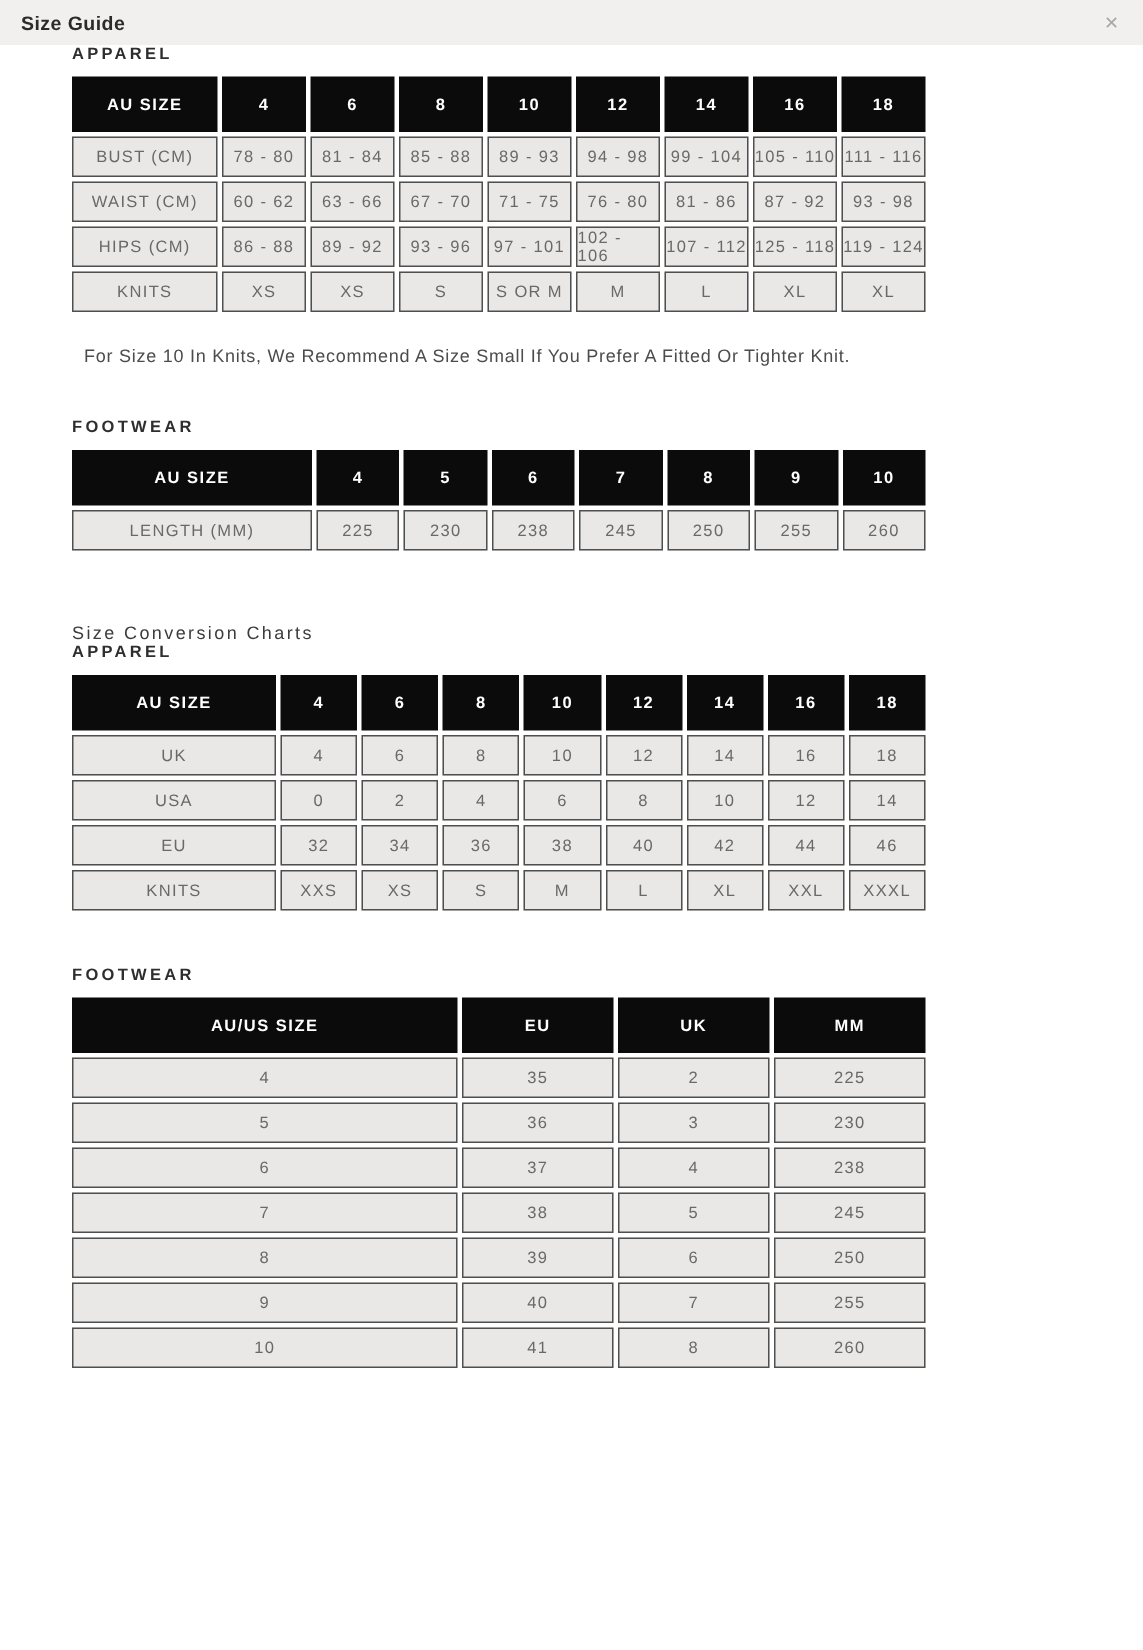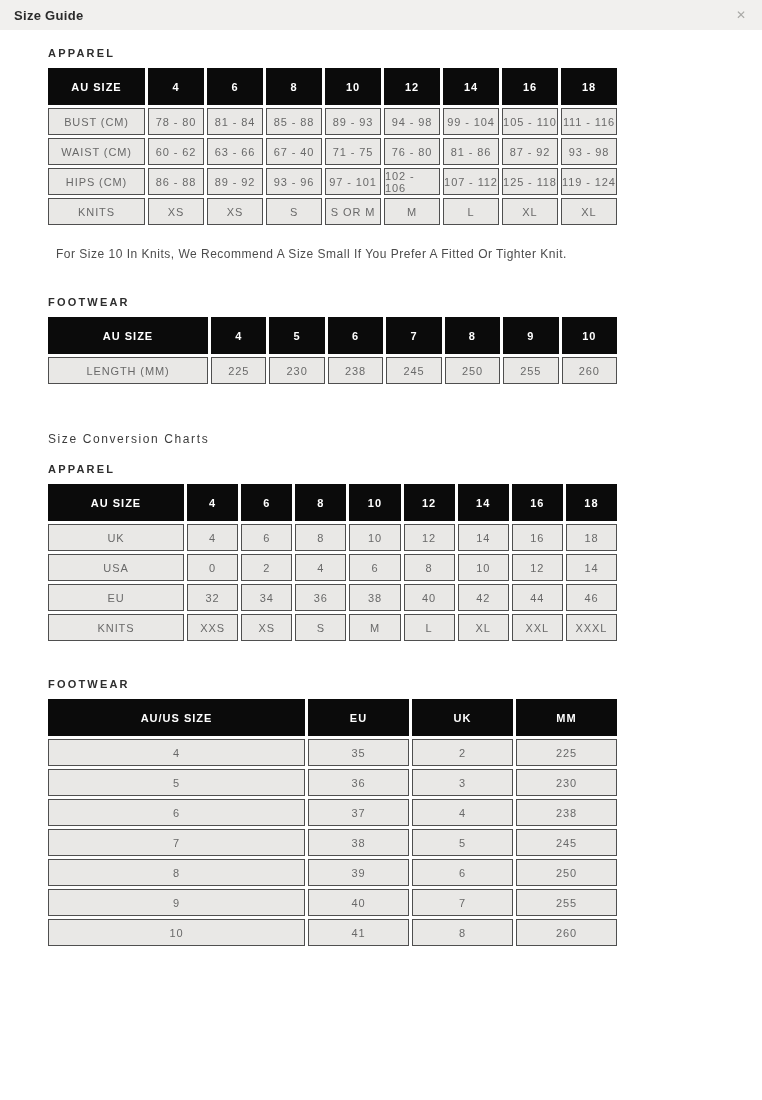--- a/index.html
+++ b/index.html
@@ -46,21 +46,20 @@
     padding: 0 49px 0 48px;
   }
   .section-title {
     margin-top: 40px;
     font-size: 12px;
     color: #3c3c3c;
     letter-spacing: 1.6px;
   }
   .section-title.mt-conv { margin-top: 48px; }
   .sub-title {
-    margin-top: 17px;
     font-size: 11px;
     font-weight: bold;
     color: #2e2e2e;
     letter-spacing: 2.2px;
   }
   .sub-title.mt-footwear { margin-top: 35px; }
   .sub-title.mt-footwear2 { margin-top: 37px; }
   .size-table {
     margin-top: 9px;
     display: grid;
@@ -129,21 +128,21 @@
       <div class="td">81 - 84</div>
       <div class="td">85 - 88</div>
       <div class="td">89 - 93</div>
       <div class="td">94 - 98</div>
       <div class="td">99 - 104</div>
       <div class="td">105 - 110</div>
       <div class="td">111 - 116</div>
       <div class="td">WAIST (CM)</div>
       <div class="td">60 - 62</div>
       <div class="td">63 - 66</div>
-      <div class="td">67 - 40</div>
+      <div class="td">67 - 70</div>
       <div class="td">71 - 75</div>
       <div class="td">76 - 80</div>
       <div class="td">81 - 86</div>
       <div class="td">87 - 92</div>
       <div class="td">93 - 98</div>
       <div class="td">HIPS (CM)</div>
       <div class="td">86 - 88</div>
       <div class="td">89 - 92</div>
       <div class="td">93 - 96</div>
       <div class="td">97 - 101</div>

